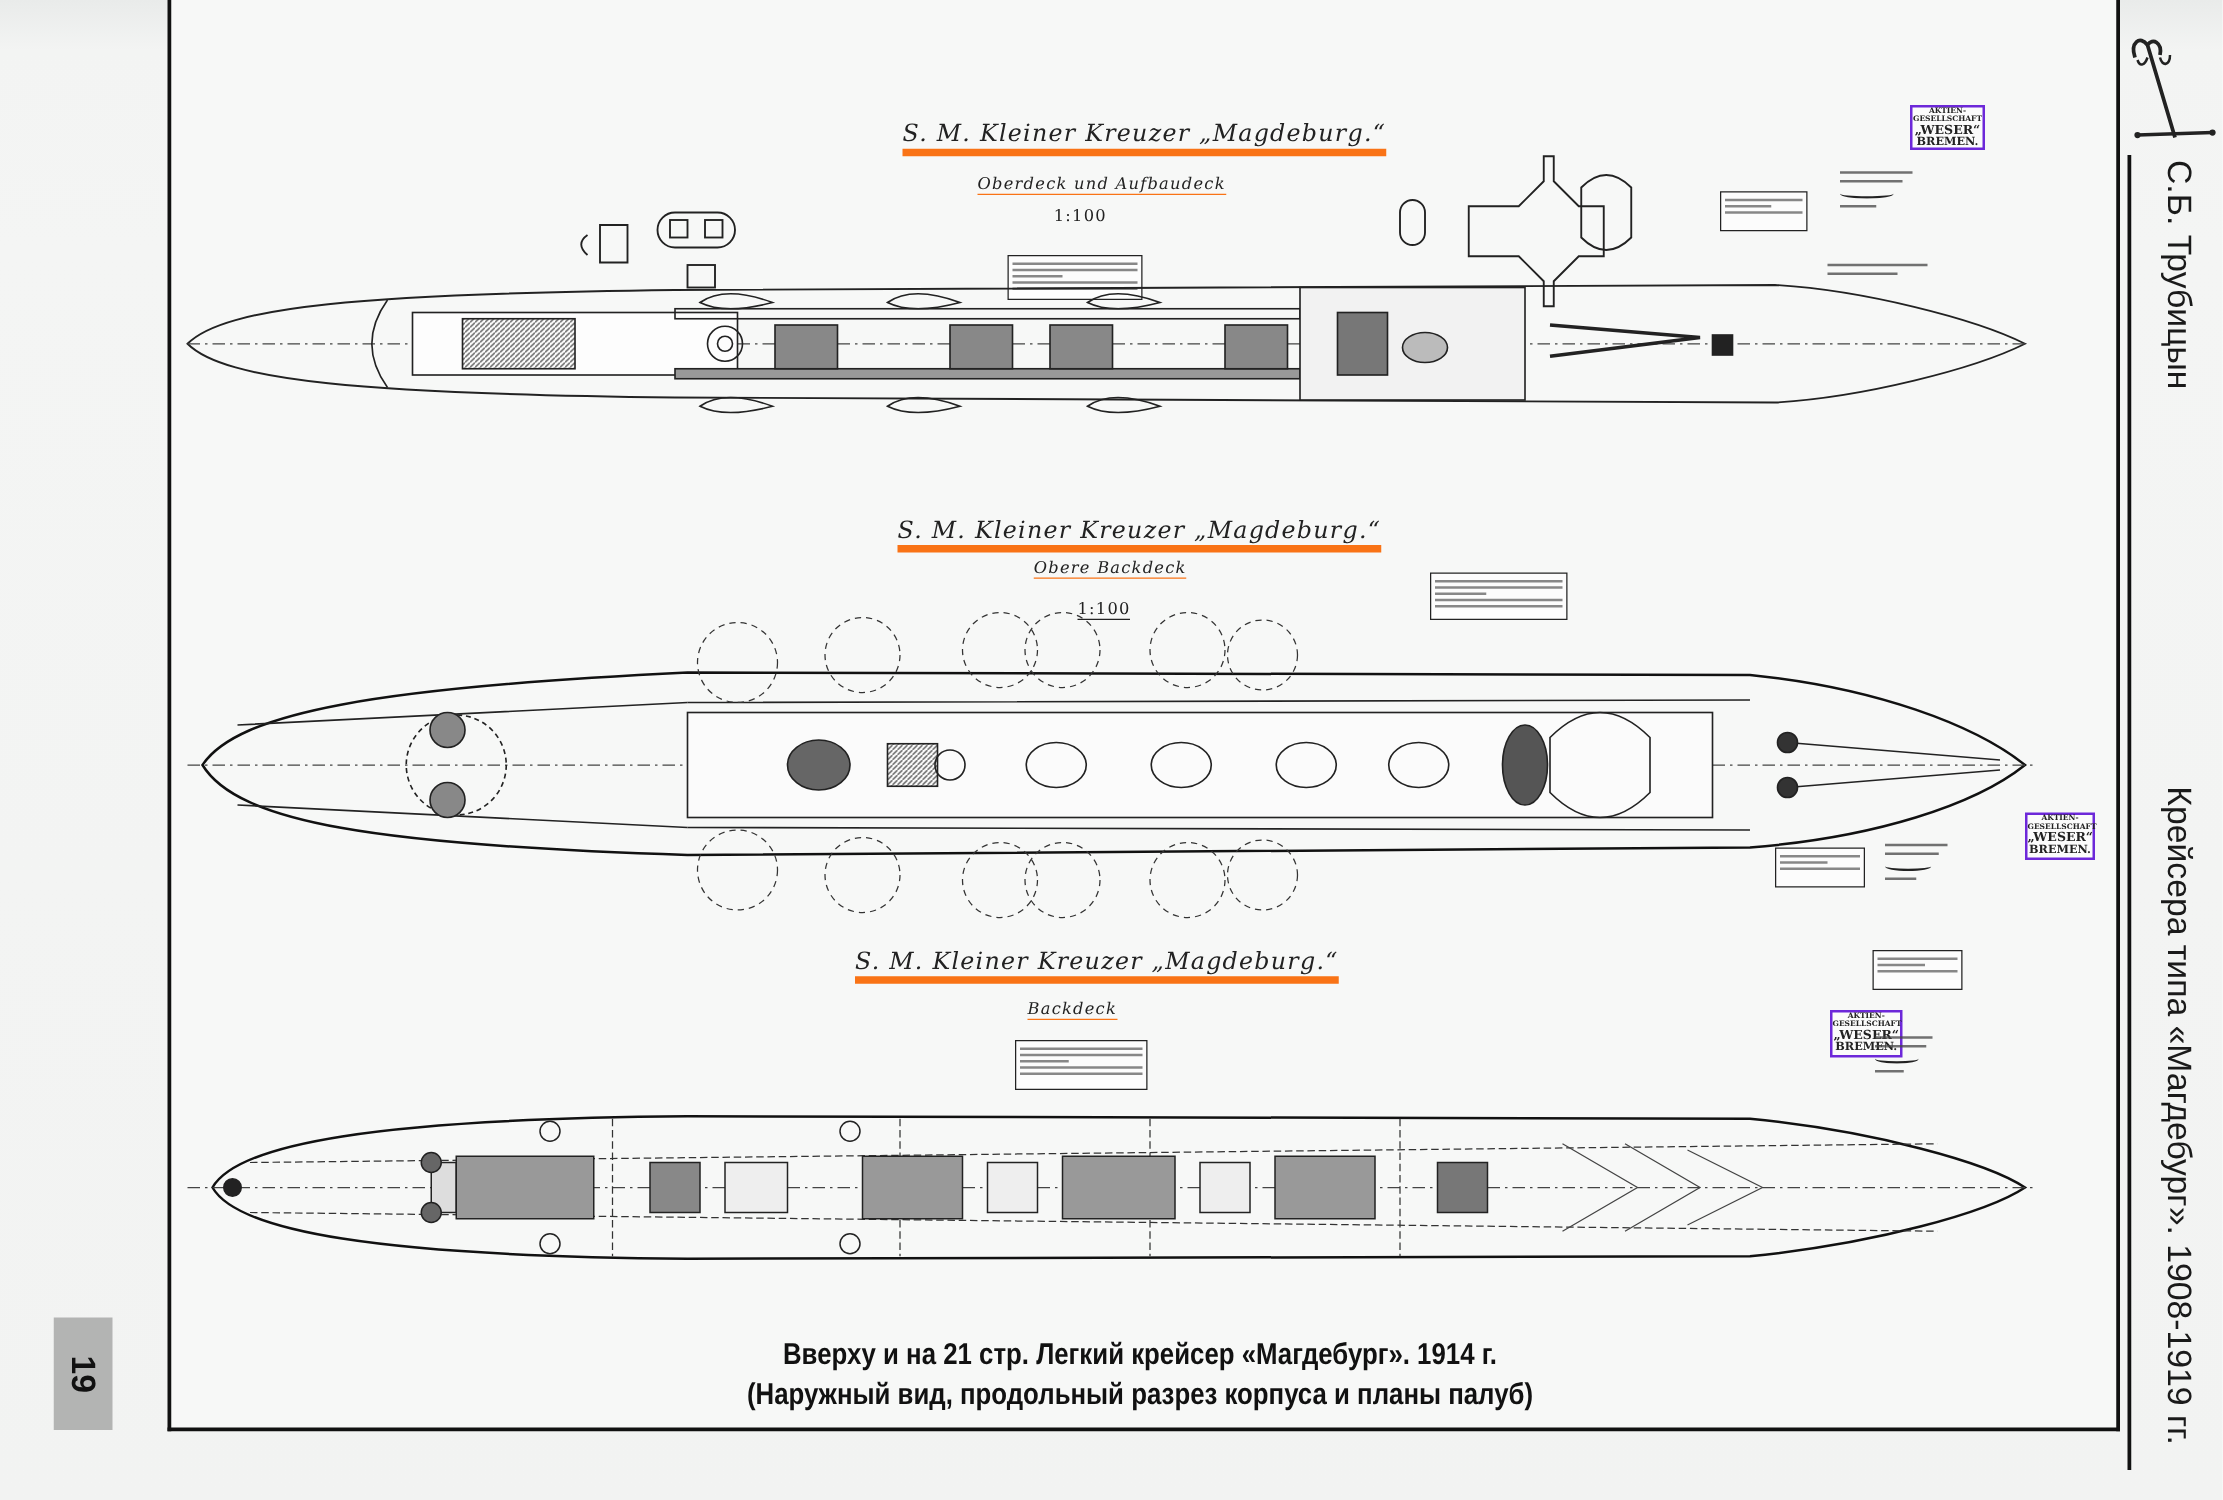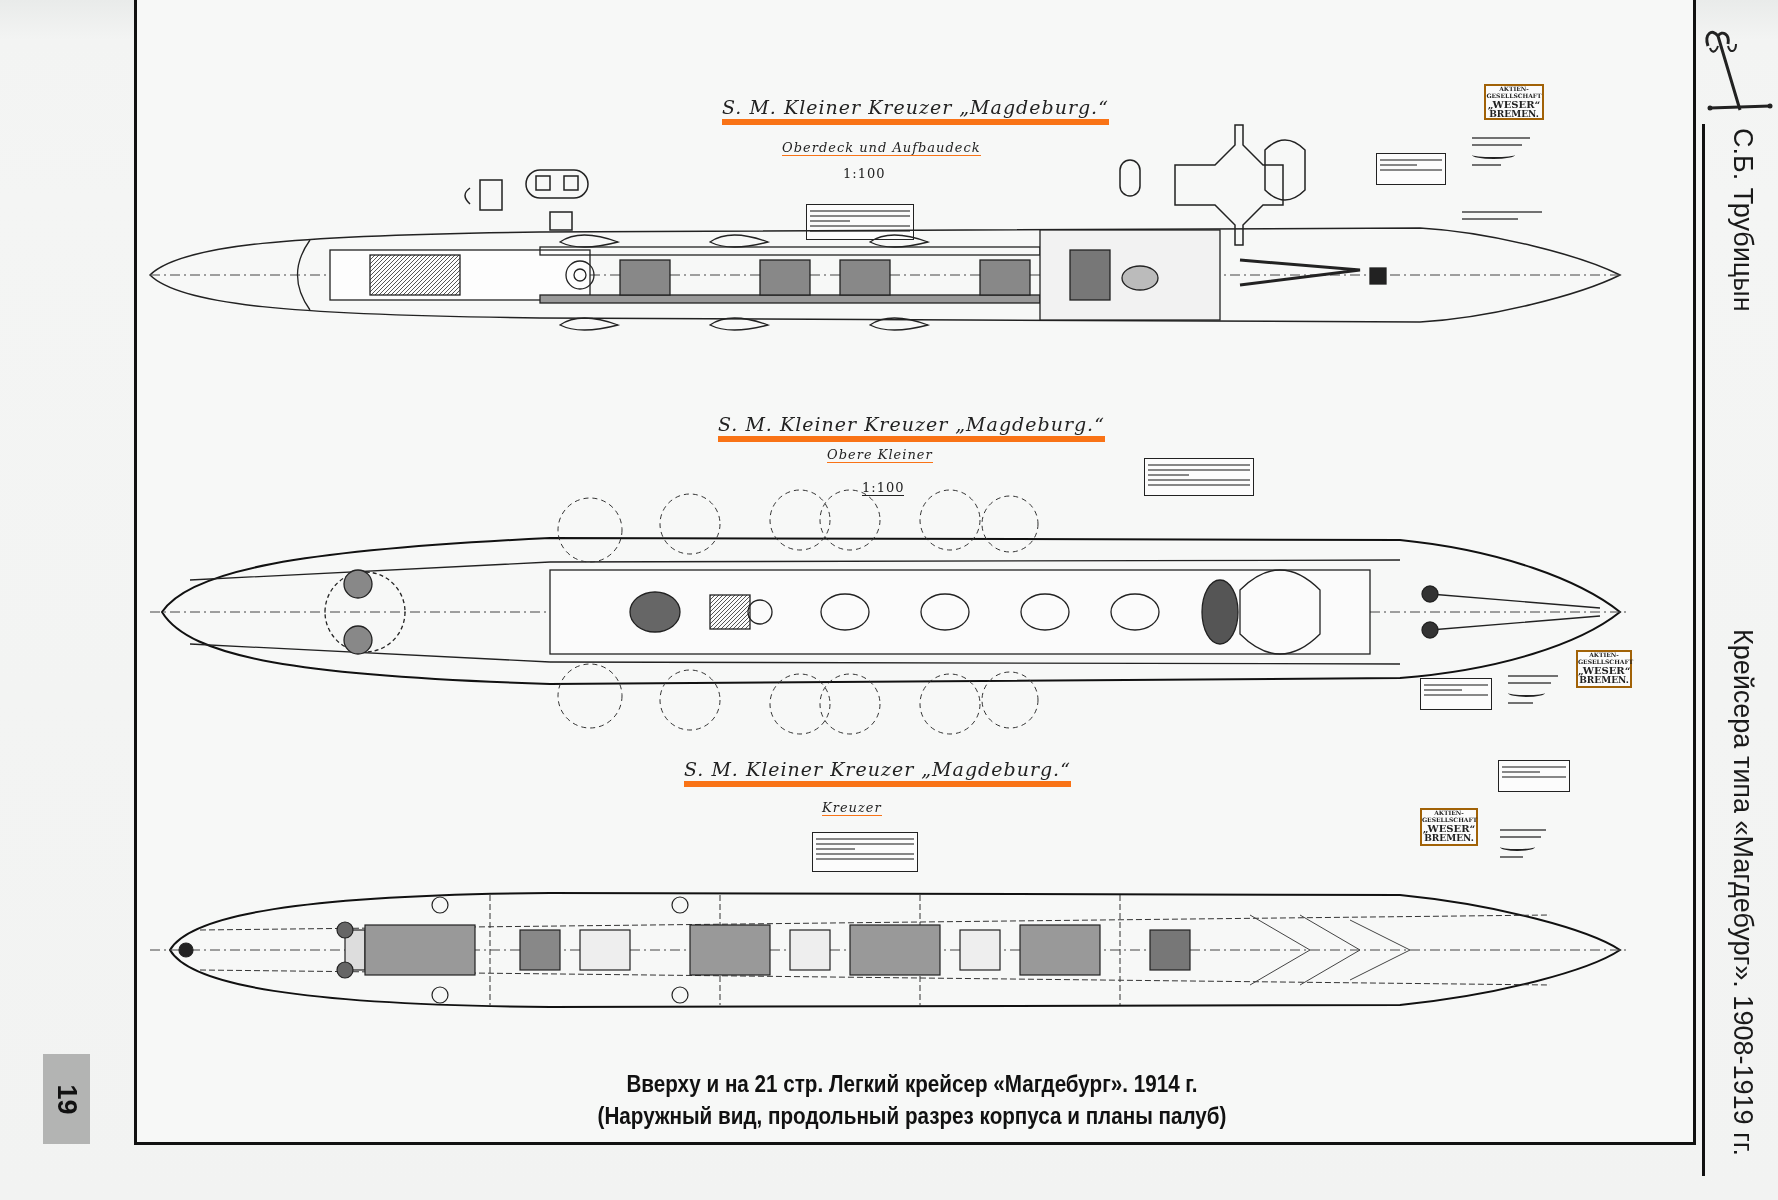--- a/index.html
+++ b/index.html
@@ -37,22 +37,22 @@
     font-size: 24px; line-height: 32px; transform: scaleX(0.86); transform-origin: center top;
   }
   .drawing-title {
     position: absolute; font-family: "DejaVu Serif", serif; font-style: italic; color: #222;
     border-bottom: 6px solid #f97316; white-space: nowrap; letter-spacing: 1px;
   }
   .t-main { font-size: 19px; padding-bottom: 1px; }
   .t-sub { font-size: 13px; border-bottom-width: 1.5px; }
   .t-scale { font-size: 13px; border-bottom: none; font-style: normal; }
   .stamp {
-    position: absolute; border: 2px solid #a16207; background: #fbfbfb;
-    font-family: "DejaVu Serif", serif; color: #222; text-align: center; line-height: 1.1;
+    position: absolute; border: 2px solid #6d28d9; background: #fbfbfb;
+    font-family: "DejaVu Serif", serif; color: #222; text-align: center; line-height: 1.1; margin-left: 44px;
   }
   .stamp .l1 { font-size: 6px; font-weight: bold; }
   .stamp .l2 { font-size: 10px; font-weight: bold; }
   .stamp .l3 { font-size: 9px; font-weight: bold; }
   .note-box {
     position: absolute; border: 1.5px solid #222; background: #fcfcfc;
     padding: 2px 3px; box-sizing: border-box;
   }
   .note-box i { display: block; height: 2px; background: #555; margin: 3px 0; opacity: .7; }
   .sig-block { position: absolute; }
@@ -157,21 +157,21 @@
       <path d="M730 175 q20-14 58 0 q-38 10 -58 0z"></path>
   </g>
   <defs>
       <pattern id="hatch" width="4" height="4" patternUnits="userSpaceOnUse">
         <path d="M0 4 L4 0" stroke="#555" stroke-width="1"></path>
       </pattern>
     </defs>
 </svg>
 
 <div class="drawing-title t-main" style="left:718px; top:413px;">S. M. Kleiner Kreuzer „Magdeburg.“</div>
-<div class="drawing-title t-sub" style="left:827px; top:447px;">Obere Kleiner</div>
+<div class="drawing-title t-sub" style="left:827px; top:447px;">Obere Backdeck</div>
 <div class="drawing-title t-scale" style="left:862px; top:480px; border-bottom:1px solid #222;">1:100</div>
 
 <div class="note-box" style="left:1144px; top:458px; width:110px; height:38px;">
     <i></i>
     <i></i>
     <i style="width:40%"></i>
     <i></i>
     <i></i>
   </div>
 <div class="stamp" style="left:1576px; top:650px; width:52px; height:34px;">
@@ -230,21 +230,21 @@
       <circle cx="860" cy="200" r="28"></circle>
   </g>
   <defs>
       <pattern id="hatch2" width="4" height="4" patternUnits="userSpaceOnUse">
         <path d="M0 4 L4 0" stroke="#555" stroke-width="1"></path>
       </pattern>
     </defs>
 </svg>
 
 <div class="drawing-title t-main" style="left:684px; top:758px;">S. M. Kleiner Kreuzer „Magdeburg.“</div>
-<div class="drawing-title t-sub" style="left:822px; top:800px;">Kreuzer</div>
+<div class="drawing-title t-sub" style="left:822px; top:800px;">Backdeck</div>
 
 <div class="note-box" style="left:812px; top:832px; width:106px; height:40px;">
     <i></i>
     <i></i>
     <i style="width:40%"></i>
     <i></i>
     <i></i>
   </div>
 <div class="note-box" style="left:1498px; top:760px; width:72px; height:32px;">
     <i></i>

